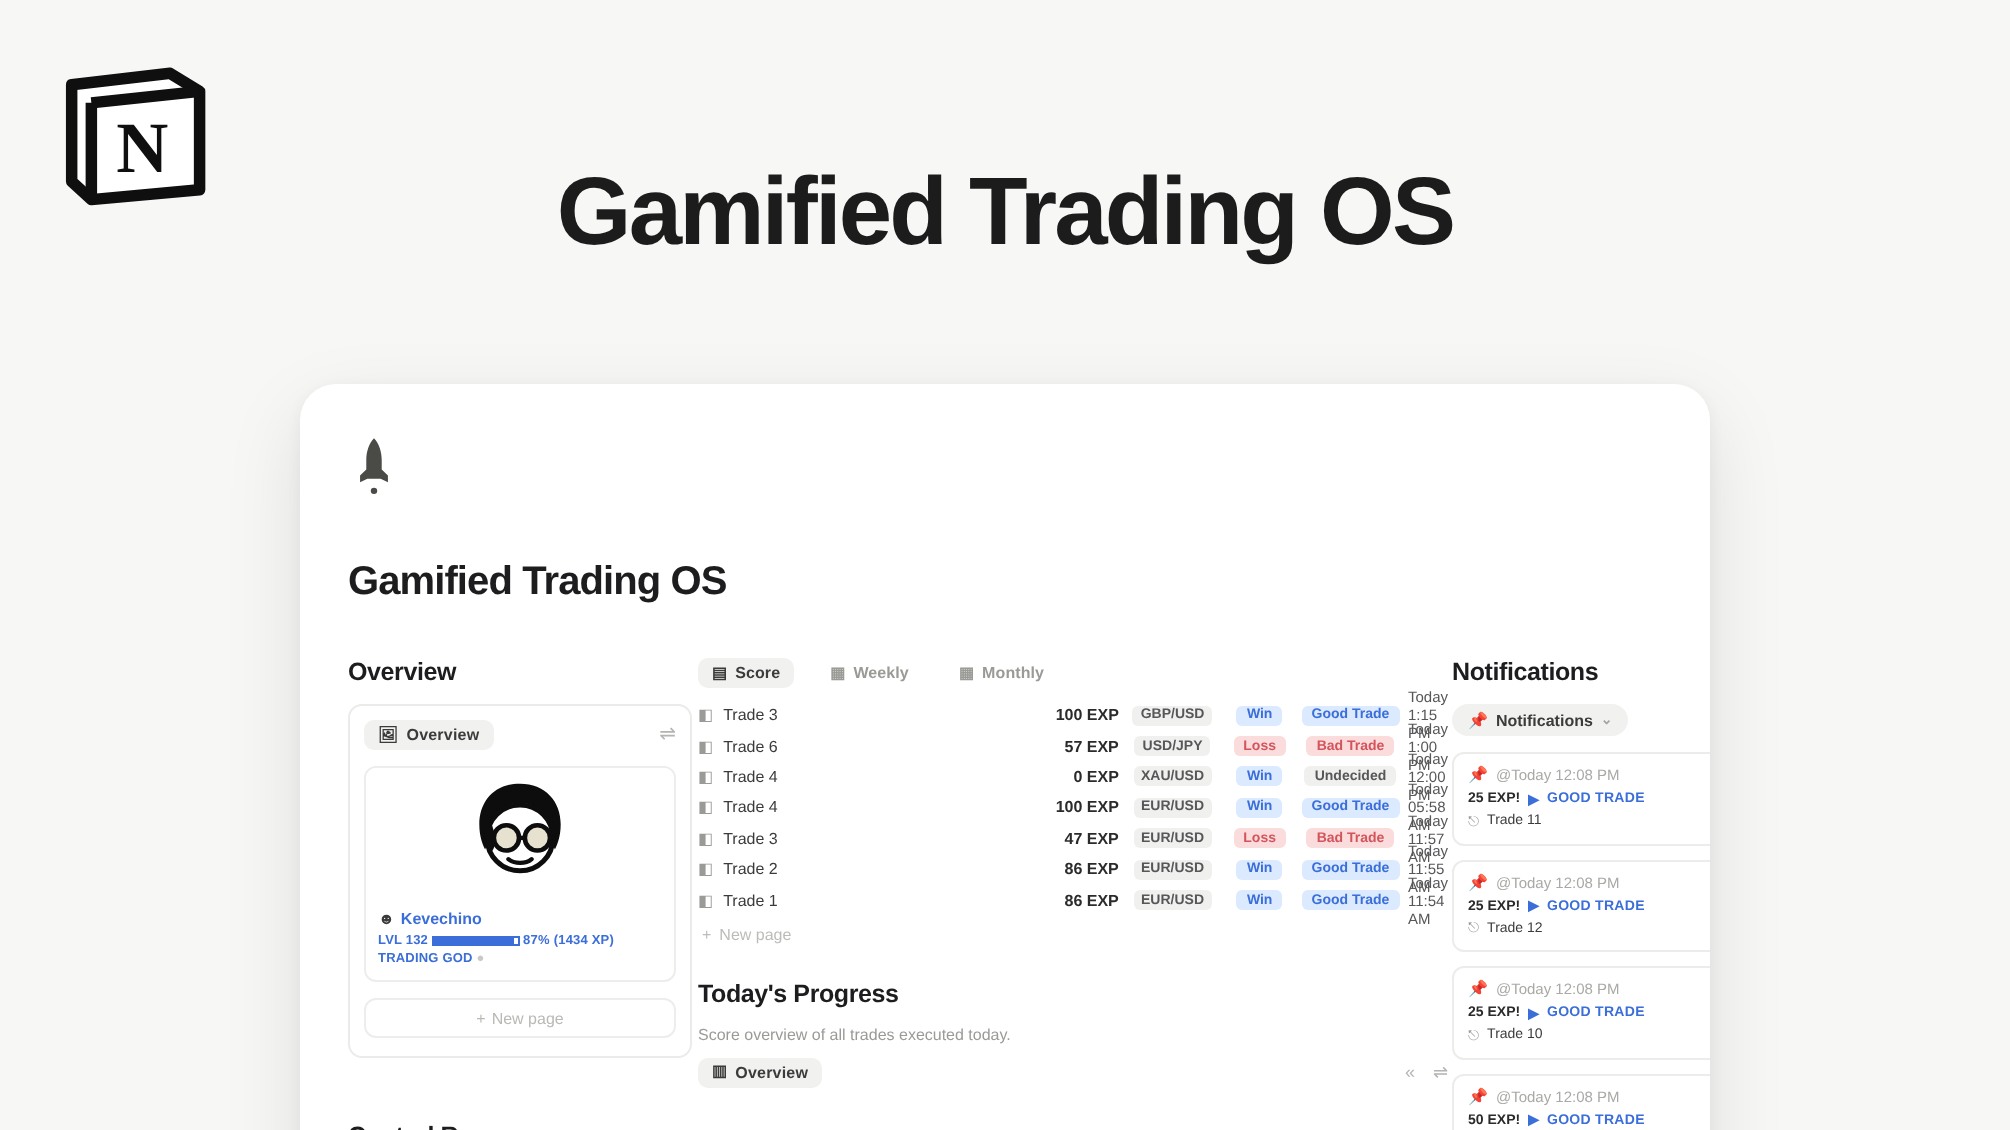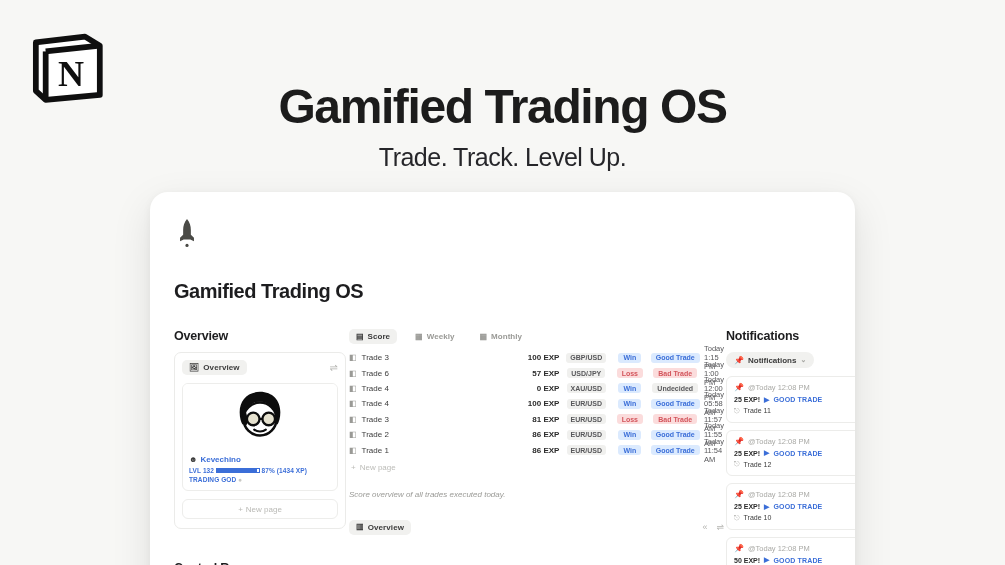--- a/index.html
+++ b/index.html
@@ -144,22 +144,22 @@
 
   .tbl-newpage {
     display: flex; align-items: center; gap: 4px;
     font-size: 8px; color: #bcbcb8; font-weight: 500;
     margin-top: 5px; padding-left: 2px;
   }
 
   
   .tp { margin-top: 18px; }
   .tp-desc {
-    font-size: 8px; color: #9a9a96; font-style: italic;
-    margin-top: 3px; margin-bottom: 21px;
+    font-size: 8px; color: #9a9a96; 
+    margin-top: 3px; margin-bottom: 7px;
   }
   .tp-row { display: flex; align-items: center; justify-content: space-between; }
   .tp-icons { display: flex; align-items: center; gap: 9px; color: #b4b4b0; font-size: 9px; }
 
   
   .notif-head { display: flex; align-items: center; justify-content: space-between; margin-bottom: 8px; }
   .notif-pill {
     display: inline-flex; align-items: center; gap: 4px;
     background: #f1f1ef; border-radius: 11px;
     padding: 3.5px 8px; font-size: 8px; font-weight: 700; color: #3b3b3b;
@@ -196,21 +196,20 @@
       <path d="M12 20 L72 13 L90 24 L90 84 L24 90 L12 79 Z" fill="#ffffff"></path>
       <path d="M12 20 L72 13 L90 24 L90 84 L24 90 L12 79 Z" fill="none" stroke="#0f0f0f" stroke-width="7" stroke-linejoin="round"></path>
       <path d="M24 31 L24 90" stroke="#0f0f0f" stroke-width="7" fill="none"></path>
       <path d="M24 31 L90 24" stroke="#0f0f0f" stroke-width="7" fill="none"></path>
       <text x="55" y="73" font-family="'Liberation Serif', serif" font-size="44" font-weight="700" fill="#0f0f0f" text-anchor="middle">N</text>
     </svg>
   </div>
 
   <div class="hero">
     <div class="hero-title">Gamified Trading OS</div>
-    <div class="hero-sub">Trade. Track. Level Up.</div>
   </div>
 
   <div class="window">
     <div class="win-inner">
 
       <div class="rocket">
         <svg viewBox="0 0 24 28">
           <path d="M12 1c2.6 2.8 3.6 6.6 3.6 10.2v4.4l2.9 2.8v3.2l-3.4-1.6h-6.2L5.5 21.6v-3.2l2.9-2.8v-4.4C8.4 7.6 9.4 3.8 12 1z" fill="#4a4a46"></path>
           <circle cx="12" cy="25.6" r="1.5" fill="#4a4a46"></circle>
         </svg>
@@ -371,21 +370,21 @@
               <div class="t-tag">
                   <span class="tag-good">Good Trade</span>
                 </div>
               <div class="t-time">Today 05:58 AM</div>
             </div>
             <div class="trow">
               <div class="t-name">
                   <span class="gl">◧</span>
                   <span>Trade 3</span>
                 </div>
-              <div class="t-exp">81 EXP</div>
+              <div class="t-exp">47 EXP</div>
               <div class="t-pair">
                   <span>EUR/USD</span>
                 </div>
               <div class="t-res">
                   <span class="res-loss">Loss</span>
                 </div>
               <div class="t-tag">
                   <span class="tag-bad">Bad Trade</span>
                 </div>
               <div class="t-time">Today 11:57 AM</div>
@@ -425,20 +424,21 @@
               <div class="t-time">Today 11:54 AM</div>
             </div>
           </div>
 
           <div class="tbl-newpage">
             <span>+</span>
             <span>New page</span>
           </div>
 
           <div class="tp">
+            <div class="sect-h">Today's Progress</div>
             <div class="tp-desc">Score overview of all trades executed today.</div>
             <div class="tp-row">
               <div class="pill">
                 <span class="gl">▥</span>
                 <span>Overview</span>
               </div>
               <div class="tp-icons">
                 <span>«</span>
                 <span>⇌</span>
               </div>

